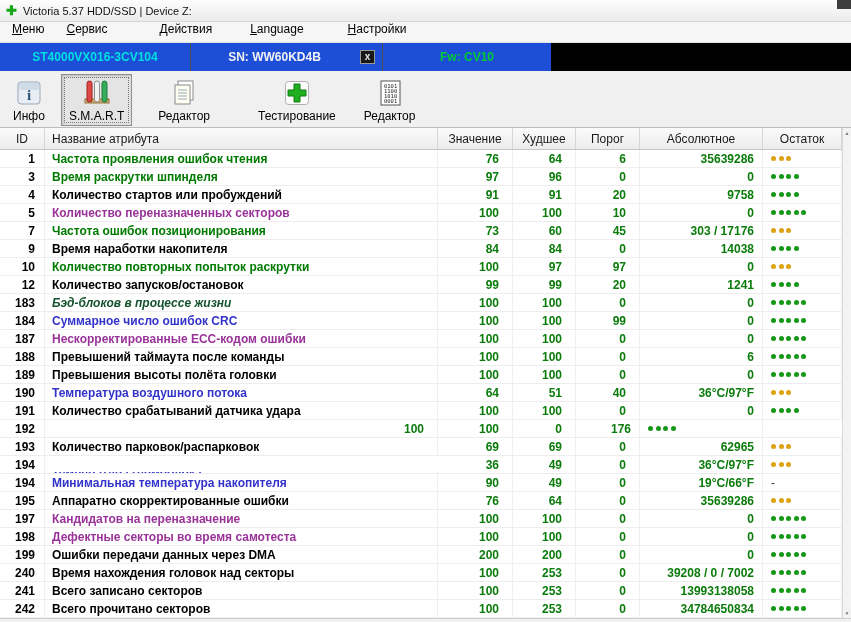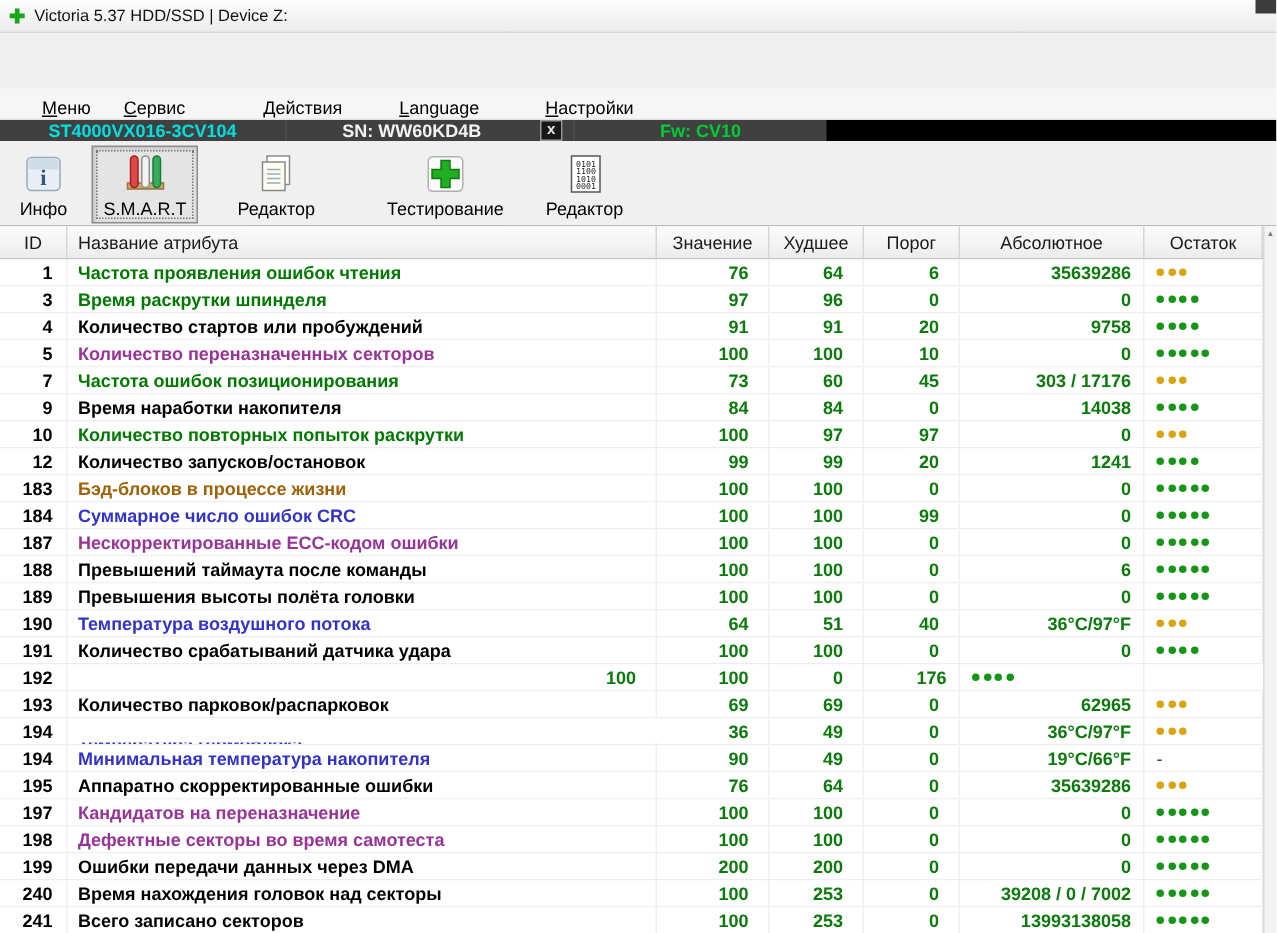--- a/index.html
+++ b/index.html
@@ -7,30 +7,30 @@
   .window { width:851px; height:622px; background:#f0f0f0; position:relative; overflow:hidden; font-size:12px; color:#000; }
 
   
   .titlebar { height:22px; display:flex; align-items:center; padding-left:6px;
               background:linear-gradient(#fdfdfd,#ebebeb); border-bottom:1px solid #d7d7d7; position:relative; }
   .app-icon { color:#17a617; font-size:13px; font-weight:bold; margin-right:6px; line-height:1; }
   .title-text { font-size:11px; color:#111; }
   .title-corner { position:absolute; top:0; right:0; width:14px; height:9px; background:#3c3c3c; }
 
   
-  .menubar { height:21px; display:flex; align-items:flex-end; background:#f6f6f6; border-bottom:1px solid #e2e2e2; padding-left:26px;margin-top:37px; }
+  .menubar { height:21px; display:flex; align-items:flex-start; background:#f6f6f6; border-bottom:1px solid #e2e2e2; padding-left:10px; }
   .menu-item { cursor:default; white-space:nowrap; }
   .menu-item .hot { text-decoration:underline; }
   .menu-item:nth-child(1){ margin-left:2px; margin-right:22px; }
   .menu-item:nth-child(2){ margin-right:52px; }
   .menu-item:nth-child(3){ margin-right:38px; }
   .menu-item:nth-child(4){ margin-right:44px; }
 
   
-  .devicebar { height:14px; background:#404040; display:flex; align-items:flex-end; font-weight:bold; }
+  .devicebar { height:28px; background:#1d4ed8; display:flex; align-items:center; font-weight:bold; }
   .seg { height:100%; display:flex; align-items:center; justify-content:center; white-space:nowrap; }
   .seg-model { width:190px; color:#00e0e0; }
   .vsep { width:1px; height:100%; background:#4c4c4c; }
   .seg-serial { width:167px; color:#f2f2f2; }
   .close-box { width:15px; height:14px; border:1px solid #9a9a9a; background:#181818; color:#e8e8e8;
                font-size:10px; line-height:11px; text-align:center; margin:0 7px 0 2px; cursor:pointer; font-weight:bold; }
   .seg-fw { width:168px; color:#00cc33; }
   .seg-rest { flex:1; height:100%; background:#000; }
 
   
@@ -272,21 +272,21 @@
           <div class="cell c5 k-absolute">1241</div>
           <div class="cell c6 k-health">
             <span class="dot" style="background: rgb(22, 150, 22);"></span>
             <span class="dot" style="background: rgb(22, 150, 22);"></span>
             <span class="dot" style="background: rgb(22, 150, 22);"></span>
             <span class="dot" style="background: rgb(22, 150, 22);"></span>
           </div>
         </div>
         <div class="trow">
           <div class="cell c0 k-id">183</div>
-          <div class="cell c1 k-name" style="color: #a16207;">Бэд-блоков в процессе жизни</div>
+          <div class="cell c1 k-name" style="color: #14532d; font-style: italic;">Бэд-блоков в процессе жизни</div>
           <div class="cell c2 k-value">100</div>
           <div class="cell c3 k-worst">100</div>
           <div class="cell c4 k-threshold">0</div>
           <div class="cell c5 k-absolute">0</div>
           <div class="cell c6 k-health">
             <span class="dot" style="background: rgb(22, 150, 22);"></span>
             <span class="dot" style="background: rgb(22, 150, 22);"></span>
             <span class="dot" style="background: rgb(22, 150, 22);"></span>
             <span class="dot" style="background: rgb(22, 150, 22);"></span>
             <span class="dot" style="background: rgb(22, 150, 22);"></span>

